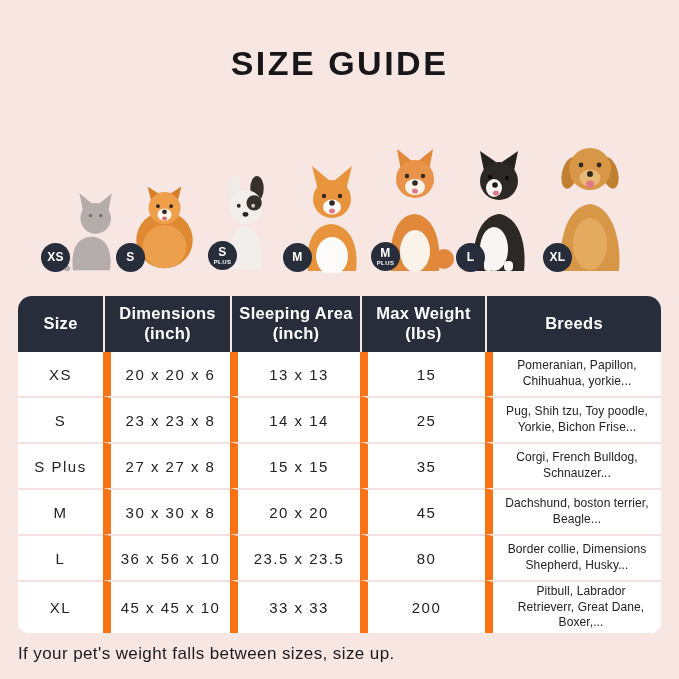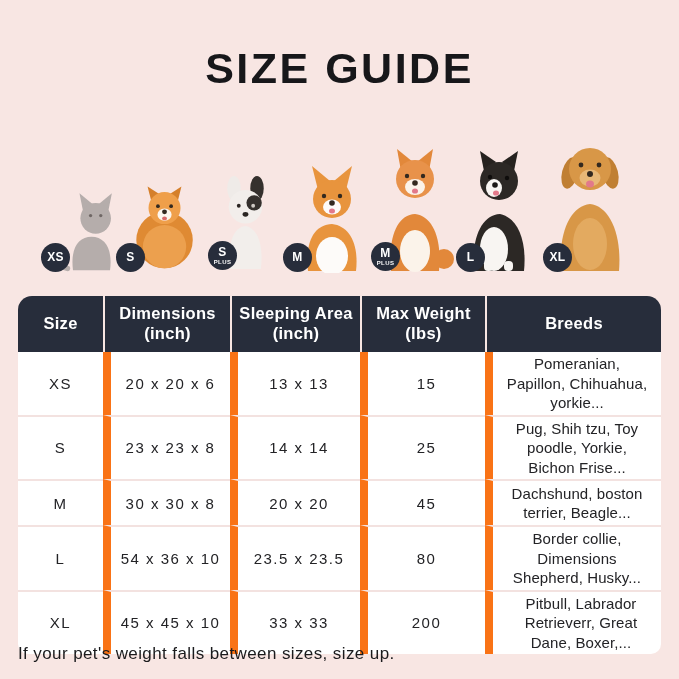--- a/index.html
+++ b/index.html
@@ -4,21 +4,21 @@
 <style>
   html,body{margin:0;padding:0;}
   body{
     width:679px;height:679px;position:relative;overflow:hidden;
     background:#f8e6e3;
     font-family:"Liberation Sans","DejaVu Sans",sans-serif;
     color:#1d1d1f;
   }
   .page-title{
     position:absolute;top:44px;left:0;width:679px;
-    text-align:center;font-size:43px;font-weight:700;
+    text-align:center;font-size:34px;font-weight:700;
     letter-spacing:2.5px;color:#17171a;
   }
   
   .animals{position:absolute;top:122px;left:0;width:679px;height:153px;}
   .animal{position:absolute;bottom:2px;}
   .animal svg{display:block;}
   .badge{
     position:absolute;width:29px;height:29px;border-radius:50%;
     background:#272d3b;color:#ffffff;display:flex;flex-direction:column;
     align-items:center;justify-content:center;z-index:3;
@@ -42,21 +42,21 @@
   .size-table td{
     background:#ffffff;height:40px;text-align:center;vertical-align:middle;
     font-size:15px;letter-spacing:1.5px;color:#232326;padding:0;
     border-left:8px solid #f97316;border-top:2px solid #f3e2e0;
   }
   .size-table td:first-child{border-left:none;}
   .size-table tbody tr:first-child td{border-top:none;}
   .size-table tbody tr:last-child td:first-child{border-bottom-left-radius:10px;}
   .size-table tbody tr:last-child td:last-child{border-bottom-right-radius:10px;padding-left:18px;}
   .size-table td.breeds{
-    font-size:15px;letter-spacing:0.1px;line-height:1.3;padding:2px 10px;
+    font-size:12px;letter-spacing:0.1px;line-height:1.3;padding:2px 10px;
   }
   .footnote{
     position:absolute;top:644px;left:18px;
     font-size:17px;font-weight:500;letter-spacing:0.4px;color:#1b1b1d;
   }
 </style>
 </head>
 <body>
 
 <div class="page-title">SIZE GUIDE</div>
@@ -237,29 +237,36 @@
       <td class="breeds">Pomeranian, Papillon, Chihuahua, yorkie...</td>
     </tr>
     <tr>
       <td>S</td>
       <td>23 x 23 x 8</td>
       <td>14 x 14</td>
       <td>25</td>
       <td class="breeds">Pug, Shih tzu, Toy poodle, Yorkie, Bichon Frise...</td>
     </tr>
     <tr>
+      <td>S Plus</td>
+      <td>27 x 27 x 8</td>
+      <td>15 x 15</td>
+      <td>35</td>
+      <td class="breeds">Corgi, French Bulldog, Schnauzer...</td>
+    </tr>
+    <tr>
       <td>M</td>
       <td>30 x 30 x 8</td>
       <td>20 x 20</td>
       <td>45</td>
       <td class="breeds">Dachshund, boston terrier, Beagle...</td>
     </tr>
     <tr>
       <td>L</td>
-      <td>54 x 36 x 10</td>
+      <td>36 x 56 x 10</td>
       <td>23.5 x 23.5</td>
       <td>80</td>
       <td class="breeds">Border collie, Dimensions Shepherd, Husky...</td>
     </tr>
     <tr>
       <td>XL</td>
       <td>45 x 45 x 10</td>
       <td>33 x 33</td>
       <td>200</td>
       <td class="breeds">Pitbull, Labrador Retrieverr, Great Dane, Boxer,...</td>

